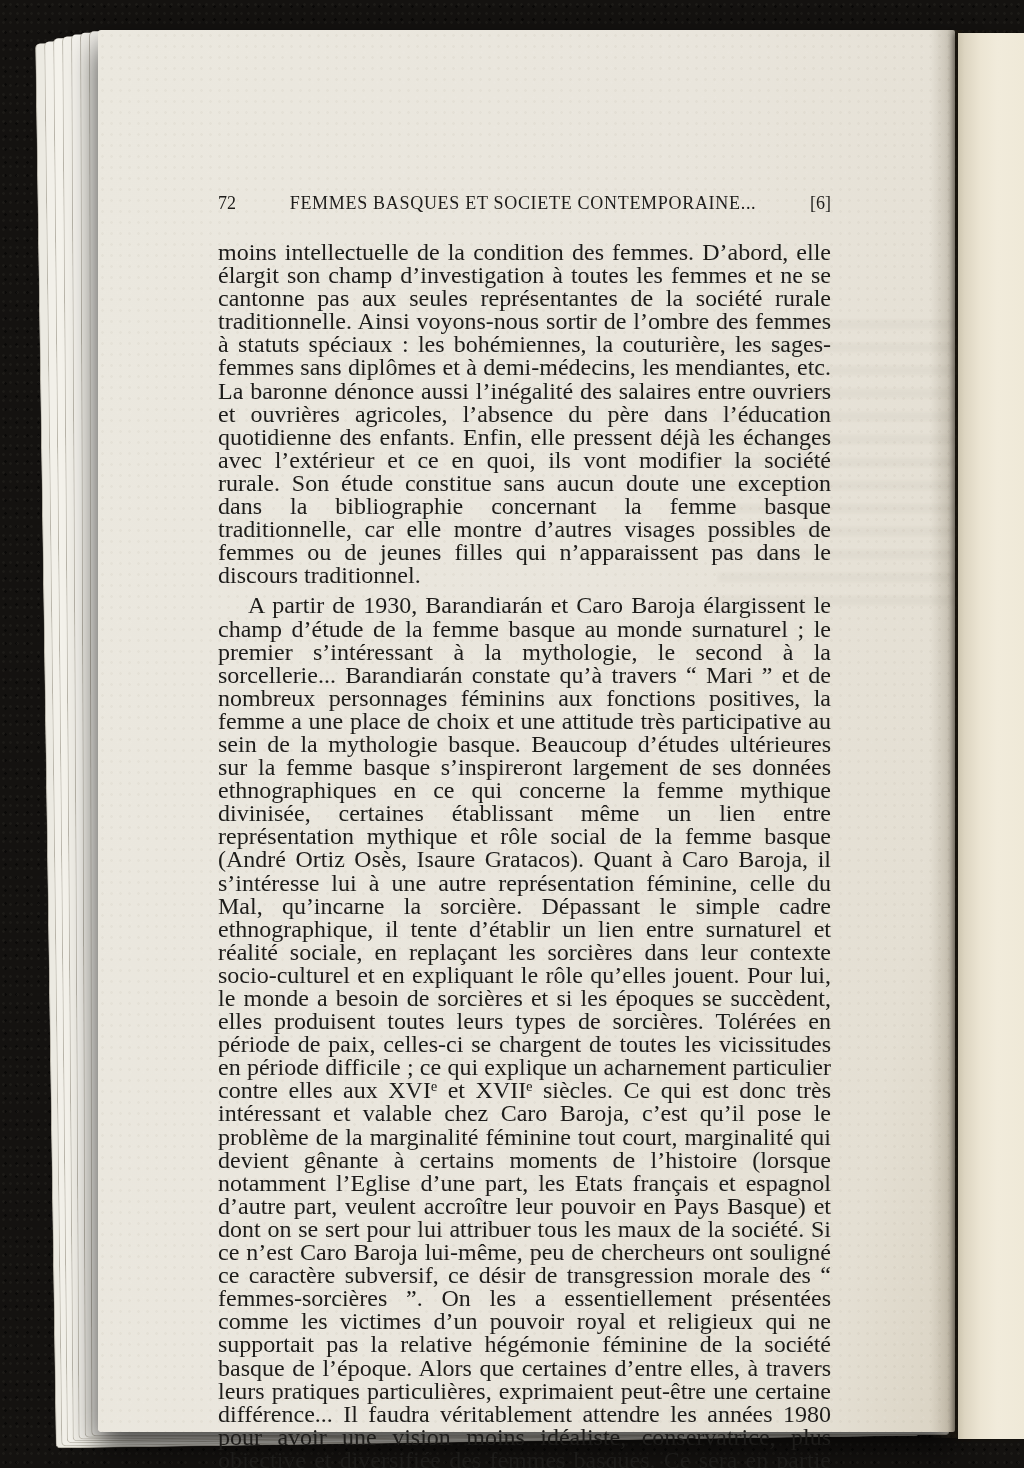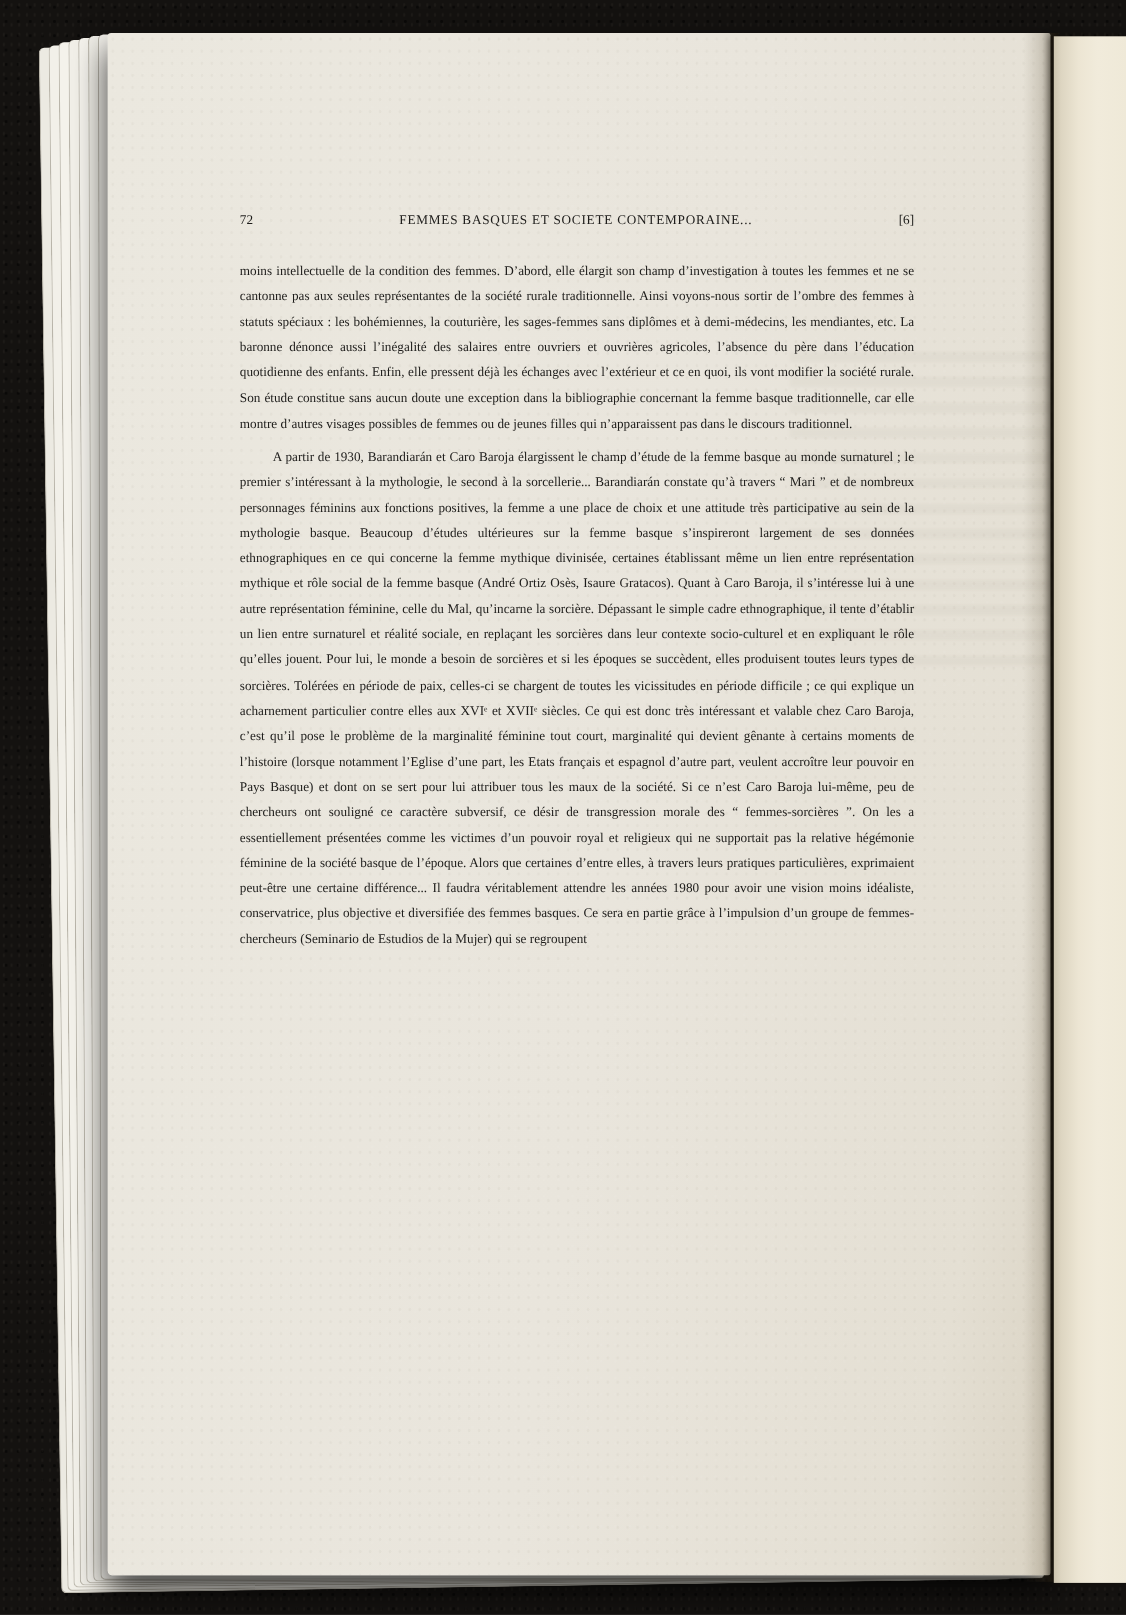--- a/index.html
+++ b/index.html
@@ -70,26 +70,26 @@
       #cdc5af 0%, #ddd5c1 10%, #ece5d3 34%, #f1ebdb 60%, #efe9d8 100%);
     box-shadow: -4px 0 6px rgba(20,15,8,.5);
   }
   
   .text-block {
     position: absolute; left: 218px; top: 193px; width: 613px;
     color: #1d1c1a; z-index: 5;
   }
   .header {
     display: flex; justify-content: space-between; align-items: baseline;
-    font-size: 12px; margin-bottom: 27px;
+    font-size: 18px; margin-bottom: 27px;
   }
   .header .title { letter-spacing: .7px; font-family: Liberation Serif, serif; }
   .para {
     margin: 0; text-align: justify;
-    font-size: 12px; line-height: 23.1px;
+    font-size: 24px; line-height: 23.1px;
     text-justify: inter-word;
   }
   .para.indent { text-indent: 30px; margin-top: 7px; }
 </style>
 </head>
 <body>
 
 <div class="scene">
 
   <div class="sheet s7"></div>

